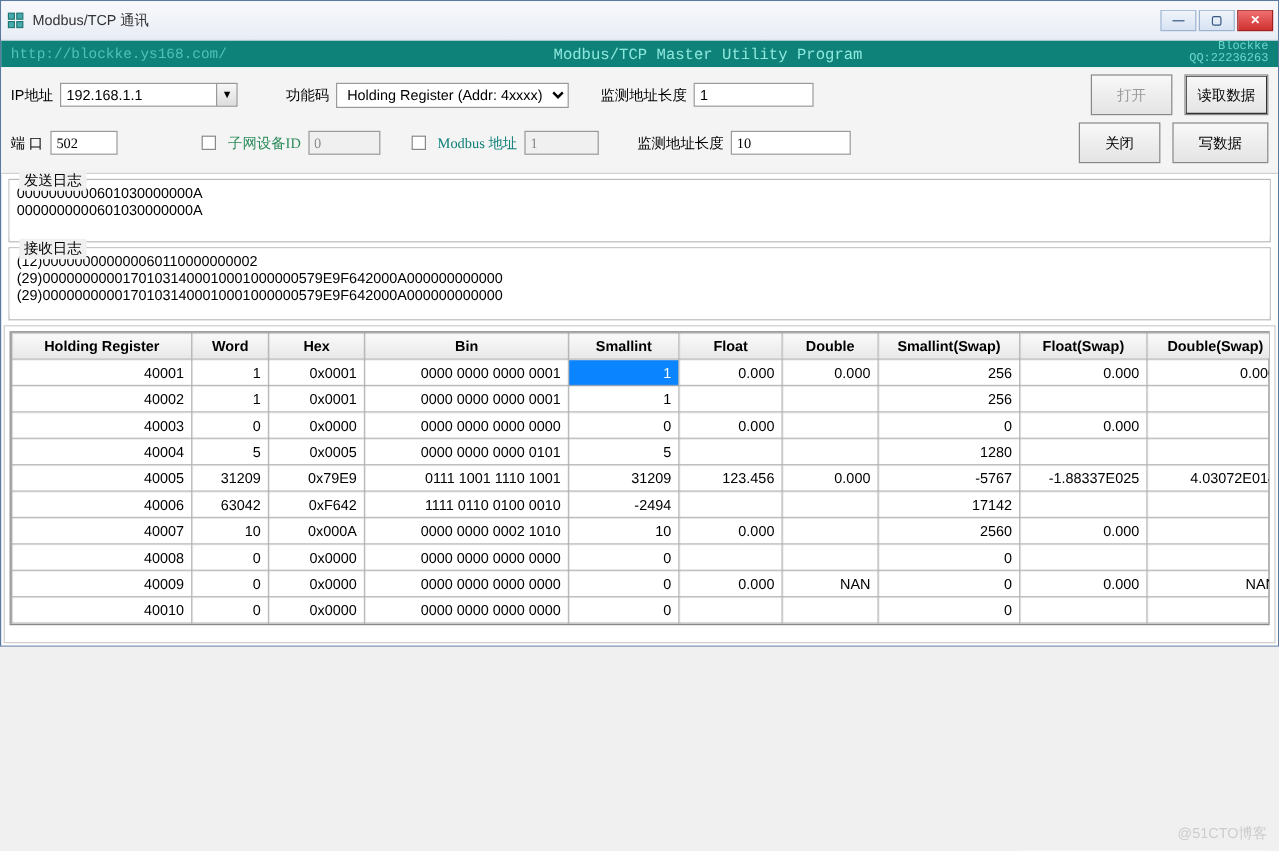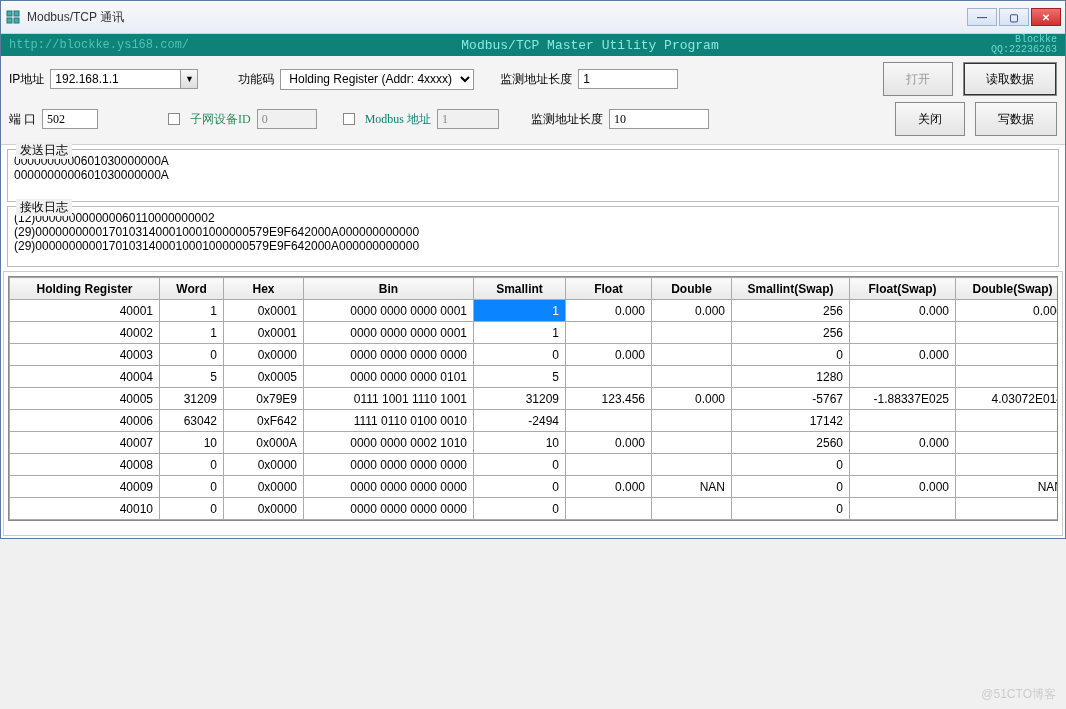--- a/index.html
+++ b/index.html
@@ -78,21 +78,21 @@
   .combo input { border-right: none; }
   .combo .combo-btn {
     width: 18px; border: 1px solid #999; background: linear-gradient(#f8f8f8,#ddd);
     display: flex; align-items: center; justify-content: center; font-size: 9px;
   }
   
   .btn {
     min-width: 68px; height: 34px; border: 1px solid #888;
     background: linear-gradient(#f8f8f8,#e4e4e4);
     display: inline-flex; align-items: center; justify-content: center;
-    padding: 0 22px;
+    padding: 0 10px;
   }
   .btn.disabled { color: #999; }
   .btn.default { box-shadow: 0 0 0 1px #333 inset; }
   .btn-pair { display: flex; gap: 10px; }
   
   .cbx {
     width: 12px; height: 12px; border: 1px solid #888; background: #fff;
     display: inline-block; vertical-align: middle; margin-right: 4px;
   }
   

